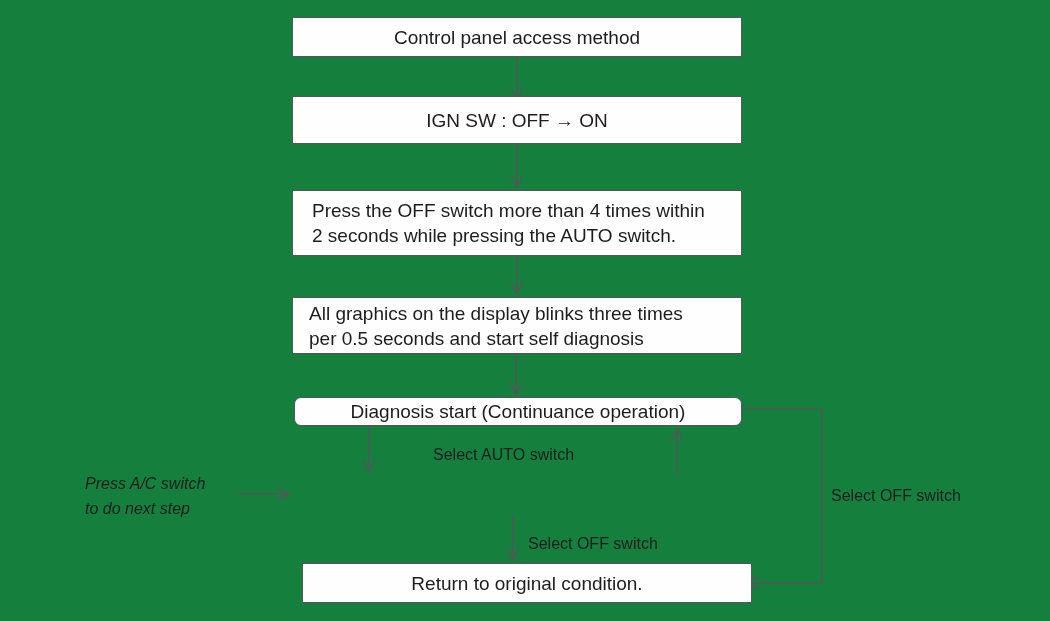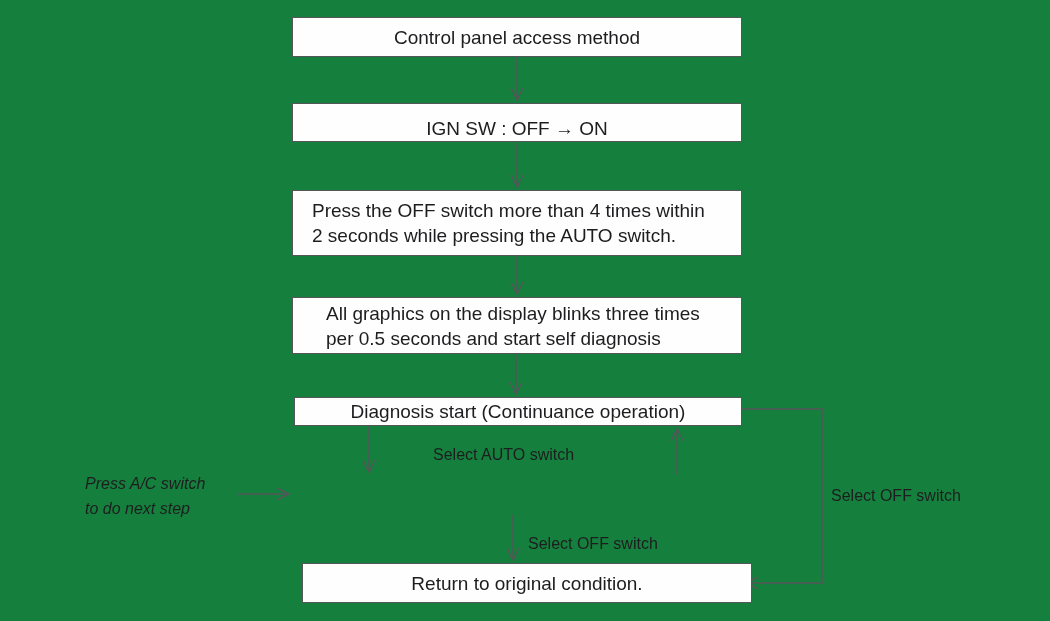--- a/index.html
+++ b/index.html
@@ -40,24 +40,24 @@
     justify-content: flex-start;
     text-align: left;
   }
   .box.multiline .lines {
     display: block;
   }
   .box.multiline .lines span {
     display: block;
   }
   .box1 { left: 292px; top: 17px;  width: 450px; height: 40px; }
-  .box2 { left: 292px; top: 103px; width: 450px; height: 39px; align-items: flex-end; }
+  .box2 { left: 292px; top: 96px; width: 450px; height: 48px; }
   .box3 { left: 292px; top: 190px; width: 450px; height: 66px; padding-left: 19px; }
-  .box4 { left: 292px; top: 297px; width: 450px; height: 57px; padding-left: 33px; }
-  .box5 { left: 294px; top: 397px; width: 448px; height: 29px; }
+  .box4 { left: 292px; top: 297px; width: 450px; height: 57px; padding-left: 16px; }
+  .box5 { left: 294px; top: 397px; width: 448px; height: 29px; border-radius: 7px; }
   .box6 { left: 292px; top: 475px; width: 450px; height: 40px; }
   .box7 { left: 302px; top: 563px; width: 450px; height: 40px; }
   .edge-label {
     position: absolute;
     font-size: 16px;
     line-height: 25px;
     white-space: nowrap;
   }
   .label-select-auto      { left: 433px; top: 442px; }
   .label-select-off-step  { left: 528px; top: 531px; }

